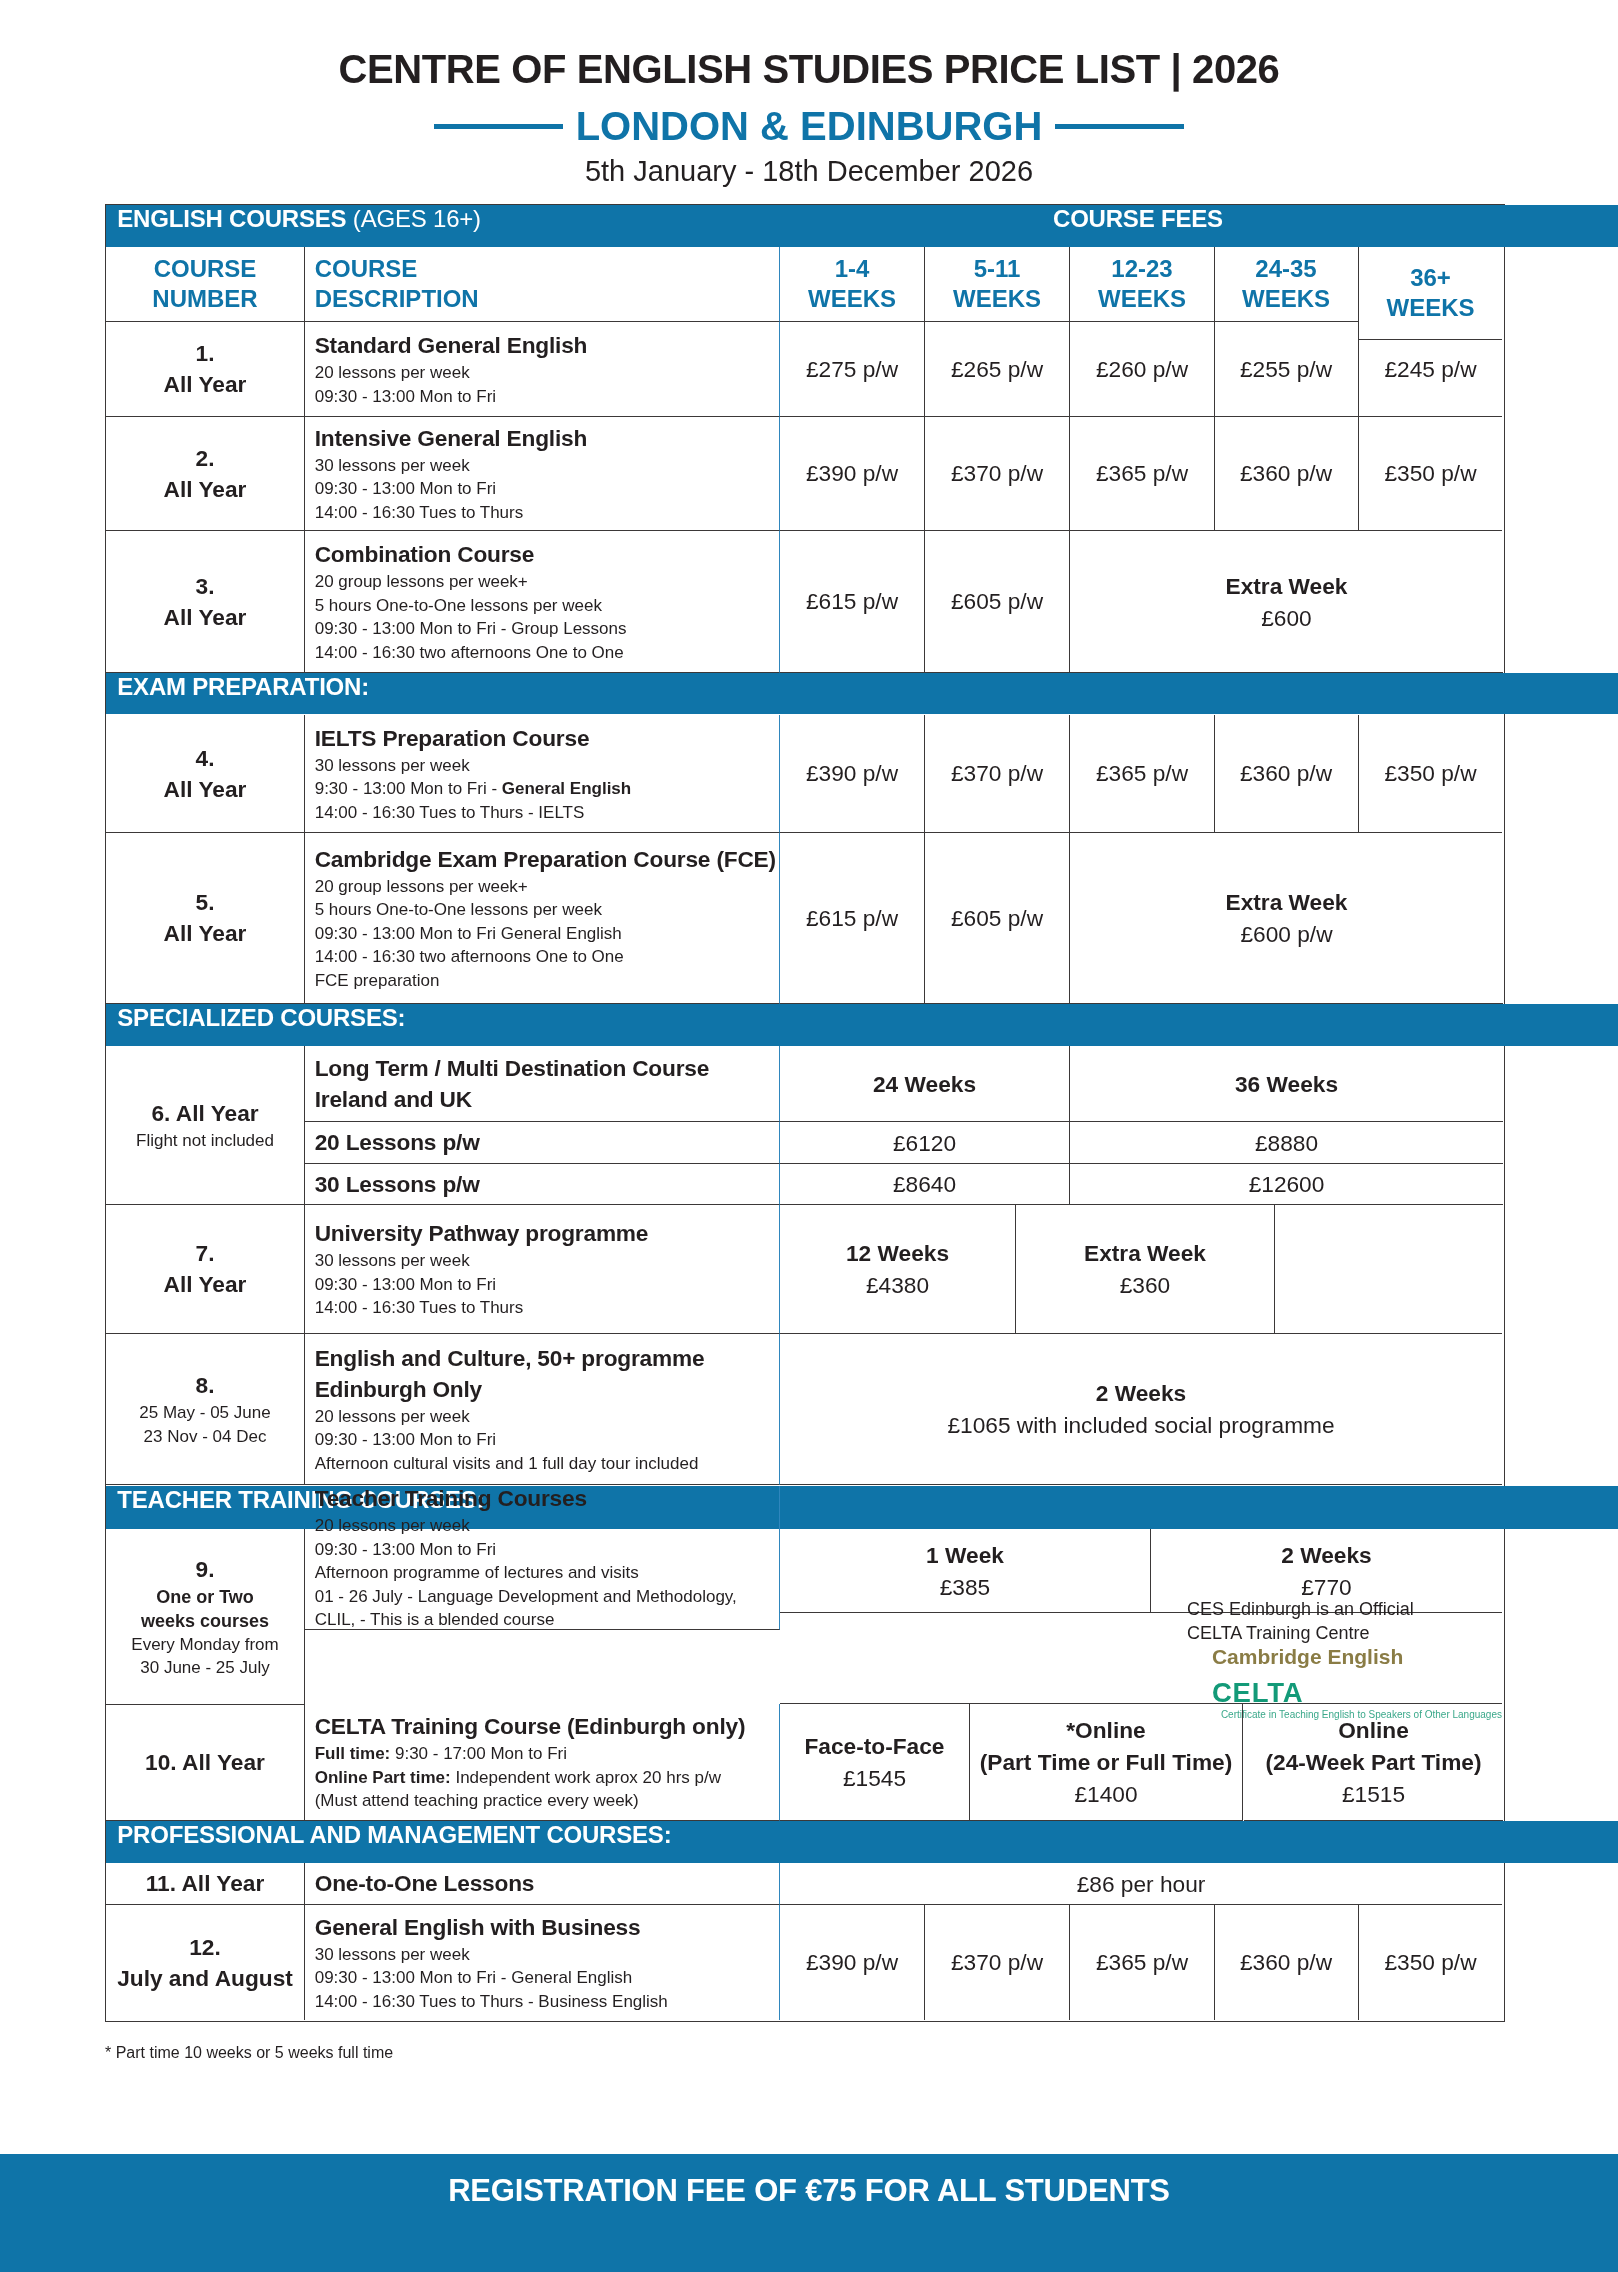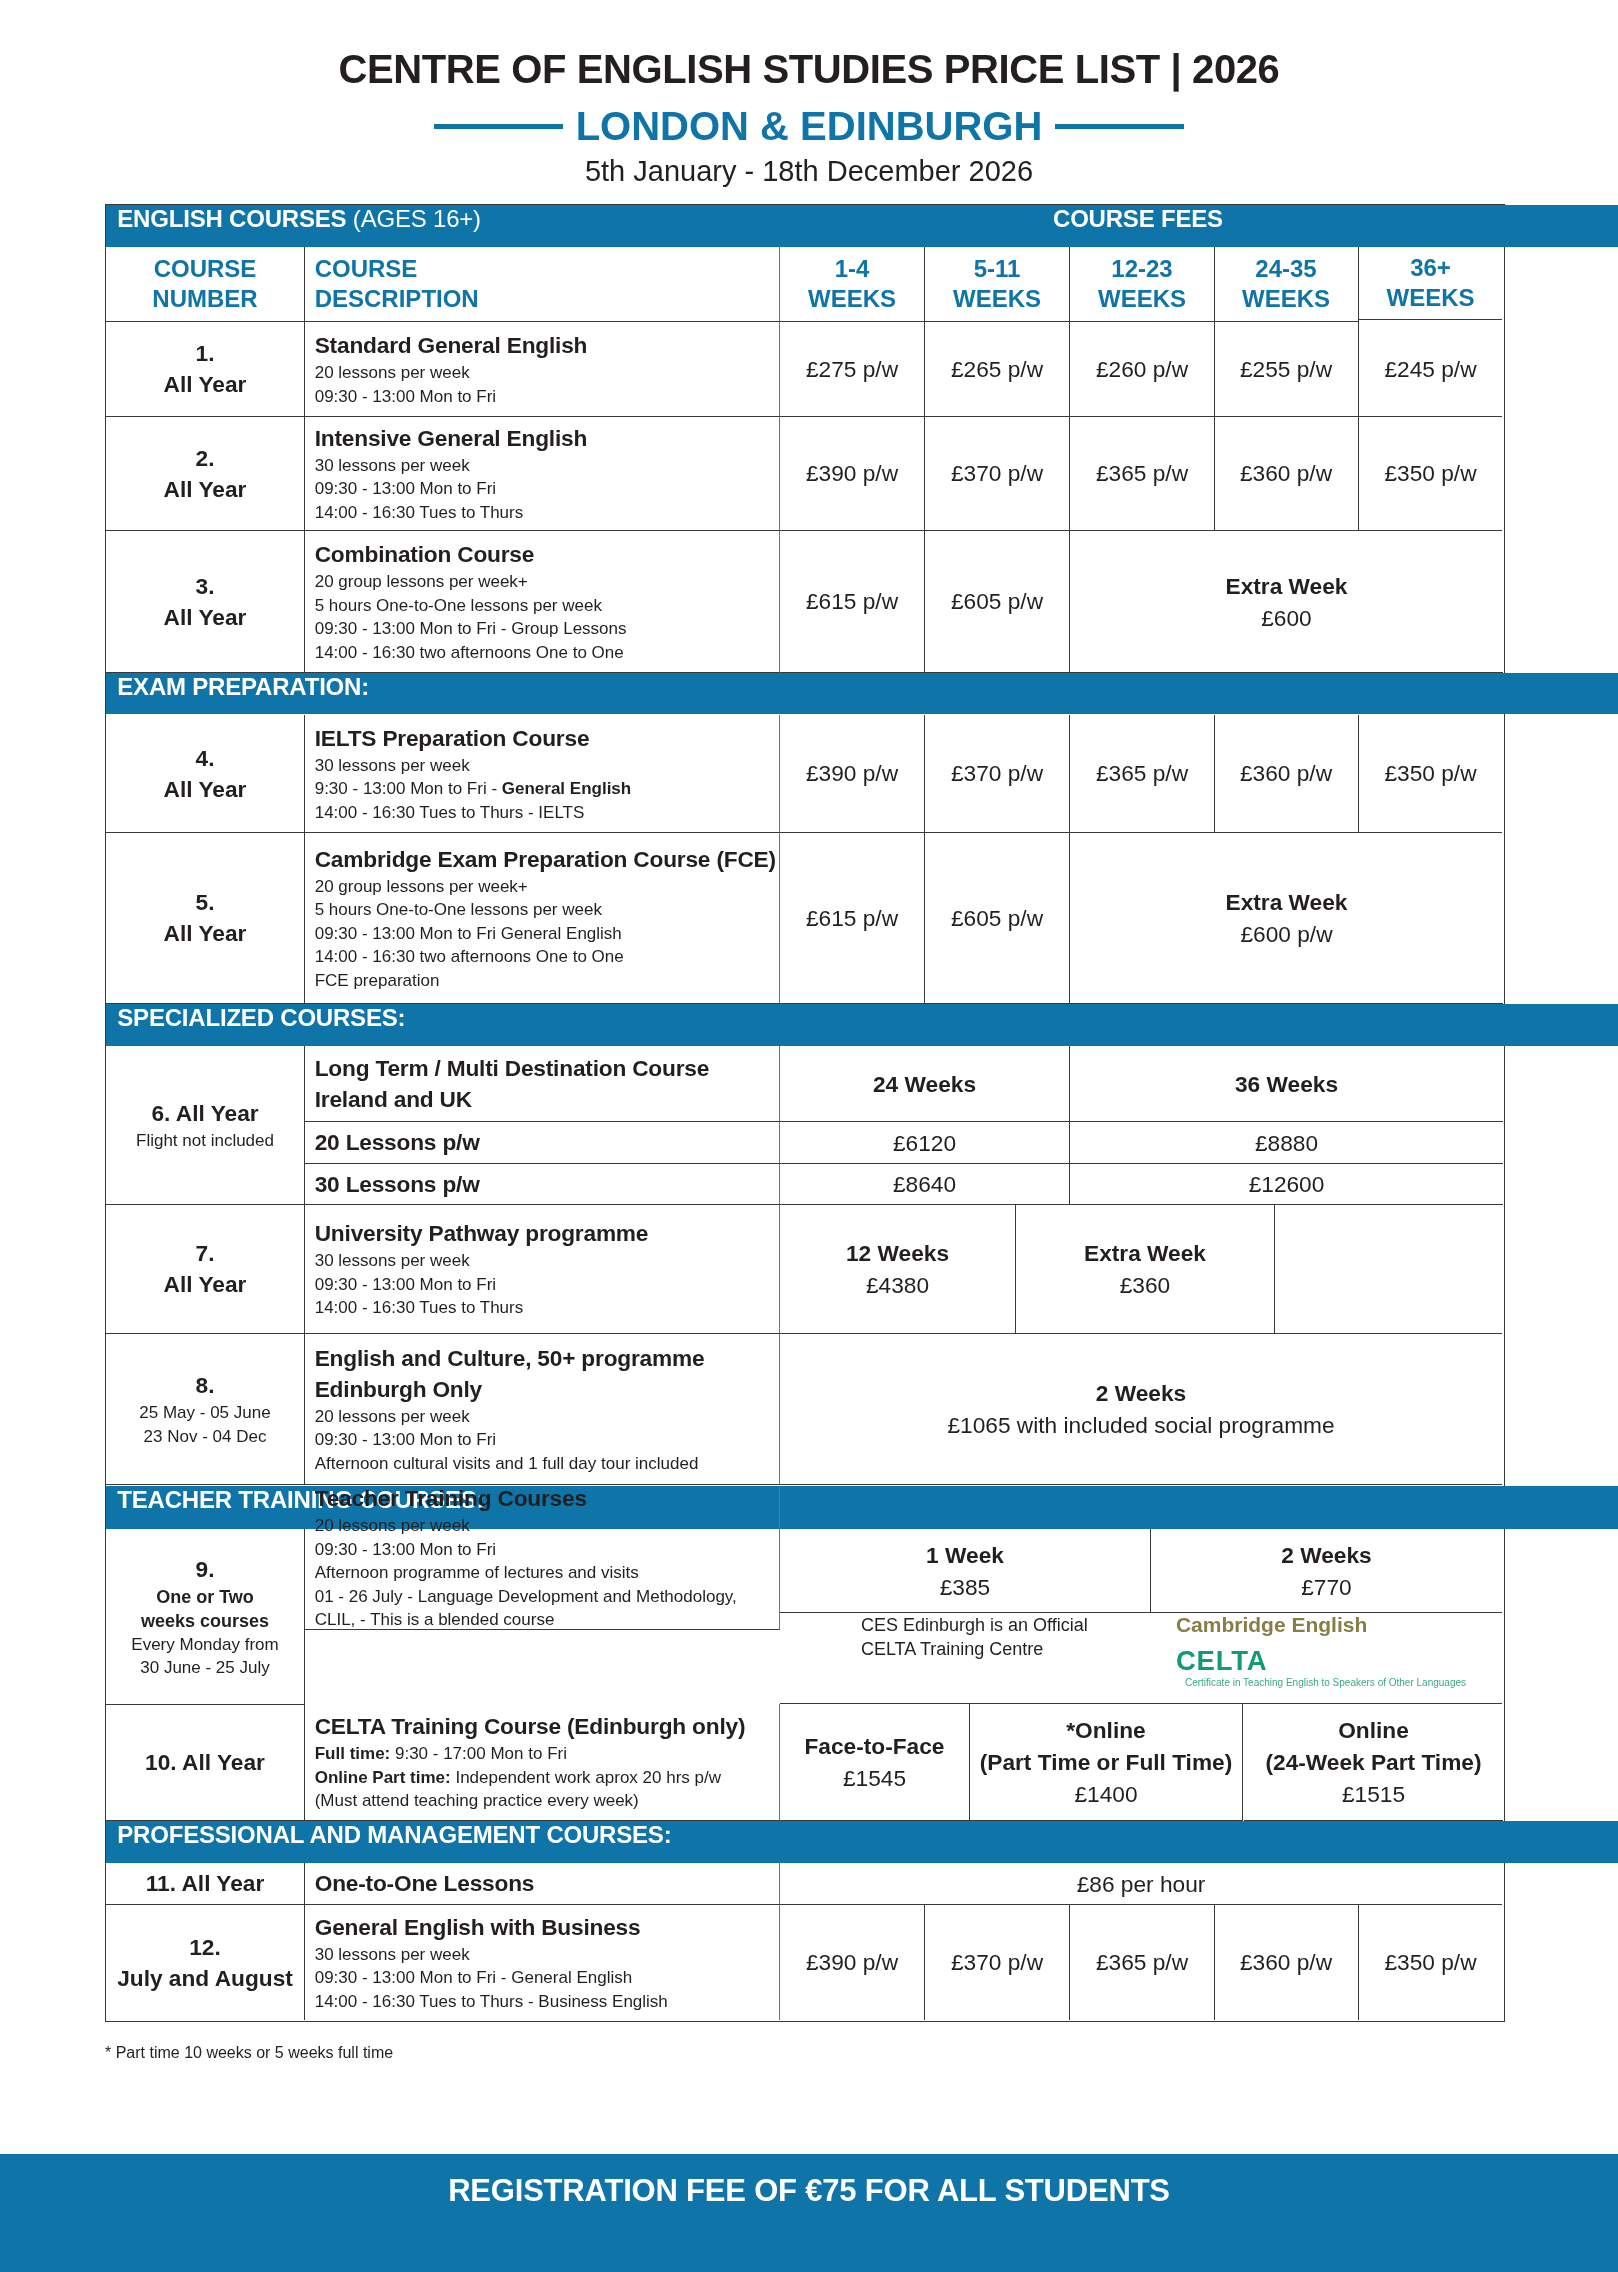--- a/index.html
+++ b/index.html
@@ -88,21 +88,21 @@
       <span>WEEKS</span>
       </div>
       <div class="cell c hdr" style="left:964px;top:42px;width:145px;height:75px;">
       <span>12-23</span>
       <span>WEEKS</span>
       </div>
       <div class="cell c hdr" style="left:1108px;top:42px;width:145px;height:75px;">
       <span>24-35</span>
       <span>WEEKS</span>
       </div>
-      <div class="cell c hdr nr" style="left:1253px;top:42px;width:143px;height:73px;">
+      <div class="cell c hdr nr" style="left:1253px;top:42px;width:143px;height:93px;">
       <span>36+</span>
       <span>WEEKS</span>
       </div>
     </div>
 
   <div id="rows-english">
       <div class="cell c num" style="left:0;top:117px;width:199px;height:95px;">
       <span>1.</span>
       <span>All Year</span>
       </div>
@@ -271,21 +271,21 @@
     <span class="l">CLIL, - This is a blended course</span>
   </div>
   <div class="cell c" style="left:674px;top:1324px;width:371px;height:84px;">
     <span class="pb">1 Week</span>
     <span class="pv">£385</span>
   </div>
   <div class="cell c nr" style="left:1045px;top:1324px;width:351px;height:84px;">
     <span class="pb">2 Weeks</span>
     <span class="pv">£770</span>
   </div>
-  <div class="cell nr" style="left:674px;top:1408px;width:722px;height:91px;flex-direction:row;align-items:flex-start;">
+  <div class="cell nr" style="left:674px;top:1408px;width:722px;height:91px;flex-direction:column;align-items:flex-end;">
     <div style="width:360px;padding-left:45px;display:flex;flex-direction:column;" class="celta-note">
       <span>CES Edinburgh is an Official</span>
       <span>CELTA Training Centre</span>
     </div>
     <div style="display:flex;flex-direction:column;">
       <span class="cam">Cambridge English</span>
       <span class="celta">CELTA</span>
       <span class="celta-sub">Certificate in Teaching English to Speakers of Other Languages</span>
     </div>
   </div>

